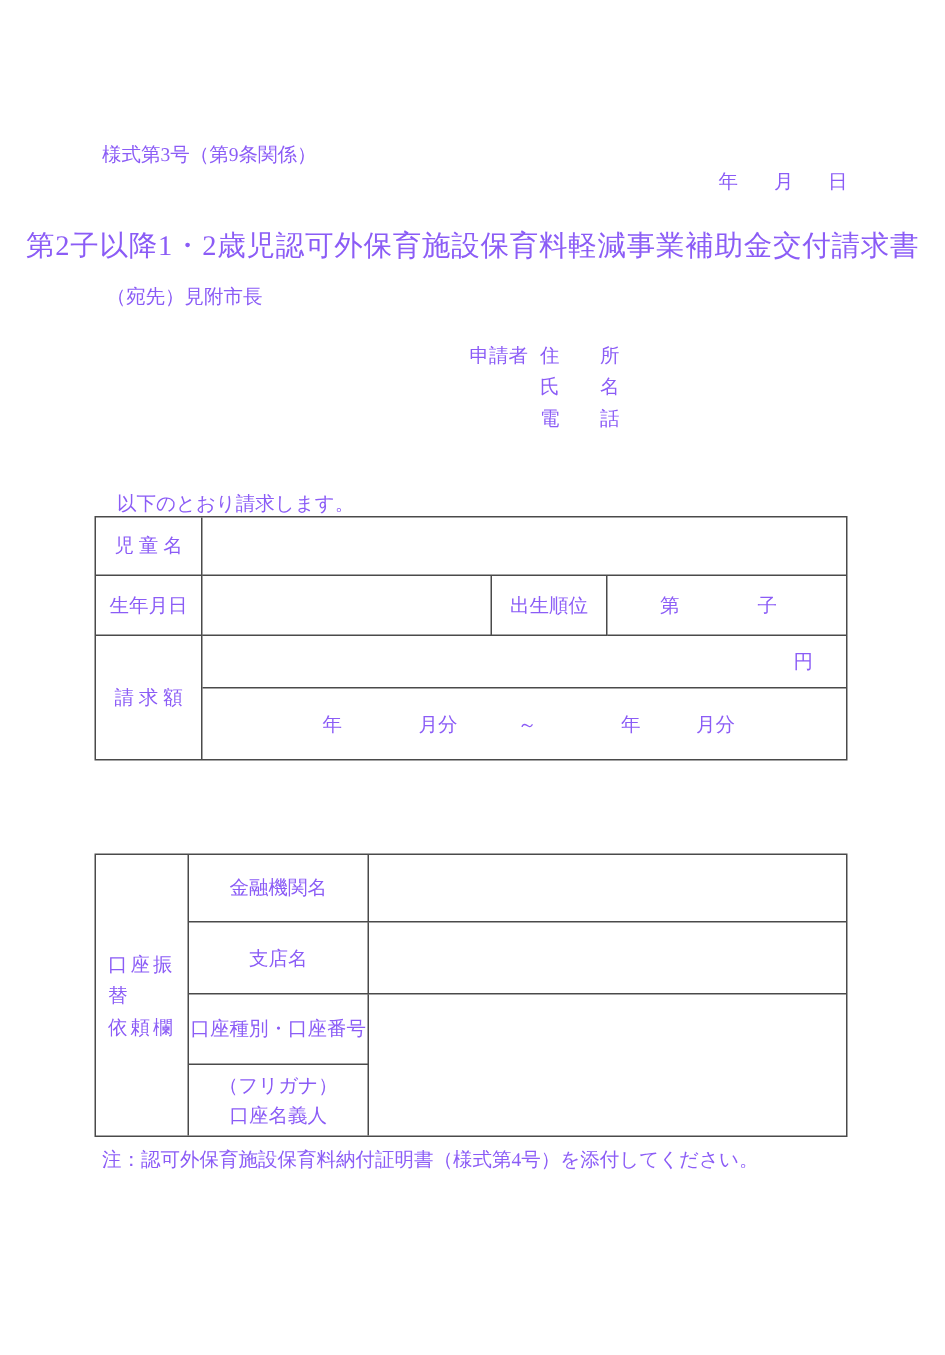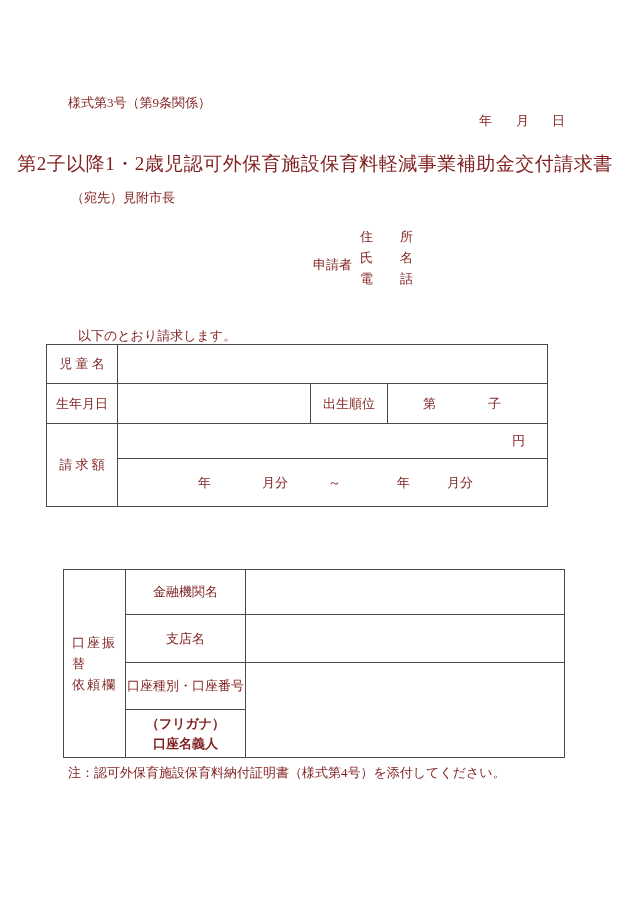--- a/index.html
+++ b/index.html
@@ -1,19 +1,19 @@
 <!DOCTYPE html>
 <html><head>
 <meta charset="utf-8">
 <style>
   html,body { margin:0; padding:0; background:#ffffff; }
   .page {
     position:relative; width:630px; height:903px; background:#ffffff;
     font-family:"Liberation Serif","DejaVu Serif",serif;
-    color:#7f1d1d; font-size:13px; overflow:hidden;
+    color:#8b5cf6; font-size:13px; overflow:hidden;
   }
   .abs { position:absolute; white-space:nowrap; }
   .centered { left:0; width:630px; text-align:center; }
   .tbl {
     position:absolute; display:grid; box-sizing:border-box;
     border:1px solid #4a4a4a; background:#ffffff;
   }
   .cell {
     box-sizing:border-box; position:relative;
     border-right:1px solid #4a4a4a; border-bottom:1px solid #4a4a4a;
@@ -38,32 +38,32 @@
     <span class="abs" style="left:479px; top:112px;">年</span>
     <span class="abs" style="left:516px; top:112px;">月</span>
     <span class="abs" style="left:552px; top:112px;">日</span>
   </div>
 
   <div class="abs centered" style="top:151px; font-size:19px; letter-spacing:0.5px;">第2子以降1・2歳児認可外保育施設保育料軽減事業補助金交付請求書</div>
 
   <div class="abs" style="left:71px; top:189px;">（宛先）見附市長</div>
 
   <div>
-    <span class="abs" style="left:313px; top:228px;margin-top:28px;">申請者</span>
+    <span class="abs" style="left:313px; top:228px;">申請者</span>
     <span class="abs" style="left:360px; top:228px;">住</span>
     <span class="abs" style="left:400px; top:228px;">所</span>
     <span class="abs" style="left:360px; top:249px;">氏</span>
     <span class="abs" style="left:400px; top:249px;">名</span>
     <span class="abs" style="left:360px; top:270px;">電</span>
     <span class="abs" style="left:400px; top:270px;">話</span>
   </div>
 
   <div class="abs" style="left:78px; top:327px;">以下のとおり請求します。</div>
 
-  <div class="tbl" style="left:46px; top:344px; width:502px; height:163px;
+  <div class="tbl" style="left:63px; top:344px; width:502px; height:163px;
        grid-template-columns:71px 193px 77px 159px; grid-template-rows:39px 40px 35px 47px;">
 
     <div class="cell ctr" style="grid-column:1; grid-row:1;">
       <span>児 童 名</span>
     </div>
     <div class="cell no-r" style="grid-column:2 / 5; grid-row:1;"></div>
 
     <div class="cell ctr" style="grid-column:1; grid-row:2;">
       <span>生年月日</span>
     </div>
@@ -108,21 +108,21 @@
 
     <div class="cell ctr" style="grid-column:2; grid-row:2;">
       <span>支店名</span>
     </div>
     <div class="cell no-r" style="grid-column:3; grid-row:2;"></div>
 
     <div class="cell ctr" style="grid-column:2; grid-row:3;">
       <span>口座種別・口座番号</span>
     </div>
 
-    <div class="cell ctr no-b" style="grid-column:2; grid-row:4;font-weight:bold;">
+    <div class="cell ctr no-b" style="grid-column:2; grid-row:4;">
       <div class="two-line">
         <div>（フリガナ）</div>
         <div>口座名義人</div>
       </div>
     </div>
     <div class="cell no-r no-b" style="grid-column:3; grid-row:4;"></div>
   </div>
 
   <div class="abs" style="left:68px; top:764px;">注：認可外保育施設保育料納付証明書（様式第4号）を添付してください。</div>
 

